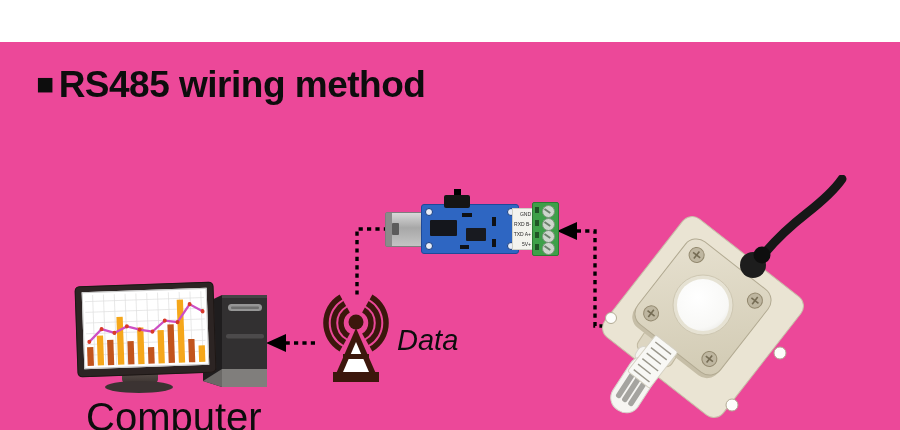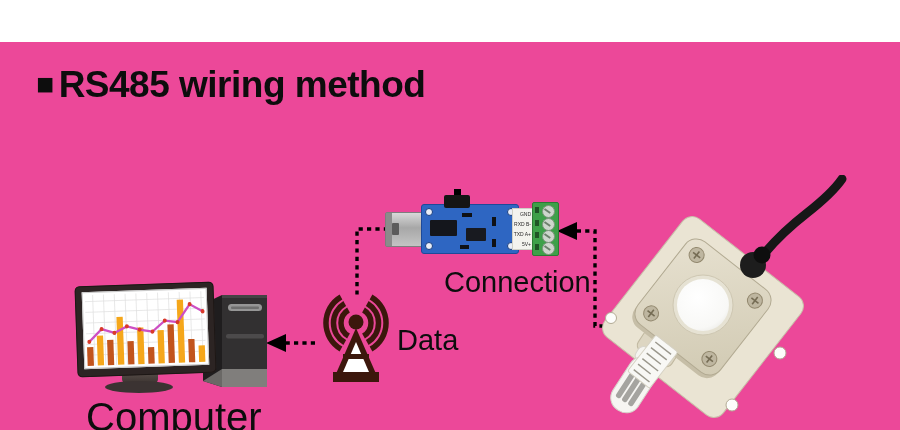--- a/index.html
+++ b/index.html
@@ -4,21 +4,21 @@
 <style>
   html,body{margin:0;padding:0;background:#fff;}
   .canvas{position:relative;width:900px;height:430px;background:#ec4899;overflow:hidden;
           font-family:"Liberation Sans",sans-serif;color:#0d0d0d;margin-top:42px;}
   .abs{position:absolute;}
   .title{left:36px;top:22px;font-size:37px;font-weight:600;letter-spacing:-0.5px;white-space:nowrap;}
   .title .sq{font-size:30px;margin-right:5px;position:relative;top:-3px;}
   .lbl{white-space:nowrap;}
   .lbl-converter{left:381px;top:116px;font-size:29px;}
   .lbl-connection{left:444px;top:224px;font-size:29px;}
-  .lbl-data{left:397px;top:281px;font-size:29px;line-height:34px;}
+  .lbl-data{left:397px;top:281px;font-size:29px;line-height:34px;font-style:italic;}
   .lbl-computer{left:86px;top:353px;font-size:40px;}
   
   .tower{left:195px;top:240px;}
   .monitor{left:76px;top:242px;width:139px;height:91px;background:#2c2423;border-radius:5px;
            transform:rotate(-2deg);box-shadow:0 0 0 1px #1d1715 inset;}
   .screen{position:absolute;left:7px;top:6px;right:7px;bottom:8px;background:#ffffff;border:1px solid #c9c9c9;}
   .screen svg{display:block;width:100%;height:100%;}
   .stand-neck{left:122px;top:329px;width:36px;height:13px;background:linear-gradient(#5a504b,#3a322f);border-radius:0 0 5px 5px;}
   .stand-base{left:105px;top:339px;width:68px;height:12px;background:#3b3332;border-radius:50%;}
   
@@ -44,21 +44,20 @@
 </style>
 </head>
 <body>
 
 <div class="canvas">
 
   <div class="abs title">
     <span class="sq">■</span><span>RS485 wiring method</span>
   </div>
 
-  <div class="abs lbl lbl-connection">Connection</div>
   <div class="abs lbl lbl-data">
     <div>Data</div>
   </div>
   <div class="abs lbl lbl-computer">Computer</div>
 
   <svg class="abs overlay" width="900" height="430" viewBox="0 0 900 430">
     <path d="M388 187 H357 V254" fill="none" stroke="#000" stroke-width="3.4" stroke-dasharray="4.2 4.2"></path>
     <path d="M315 301 H286" fill="none" stroke="#000" stroke-width="3.4" stroke-dasharray="4.2 4.2"></path>
     <polygon points="286,292 286,310 266,301" fill="#000"></polygon>
     <path d="M612 284 H595 V189 H577" fill="none" stroke="#000" stroke-width="3.4" stroke-dasharray="4.2 4.2"></path>

